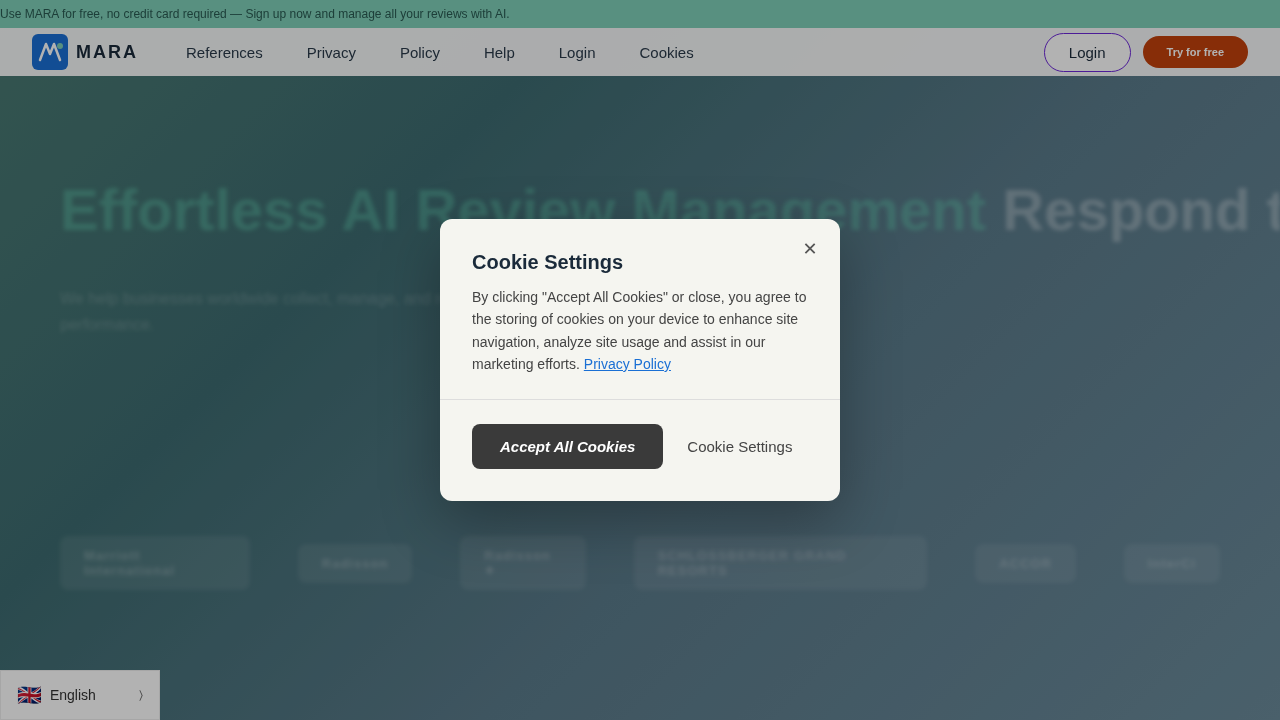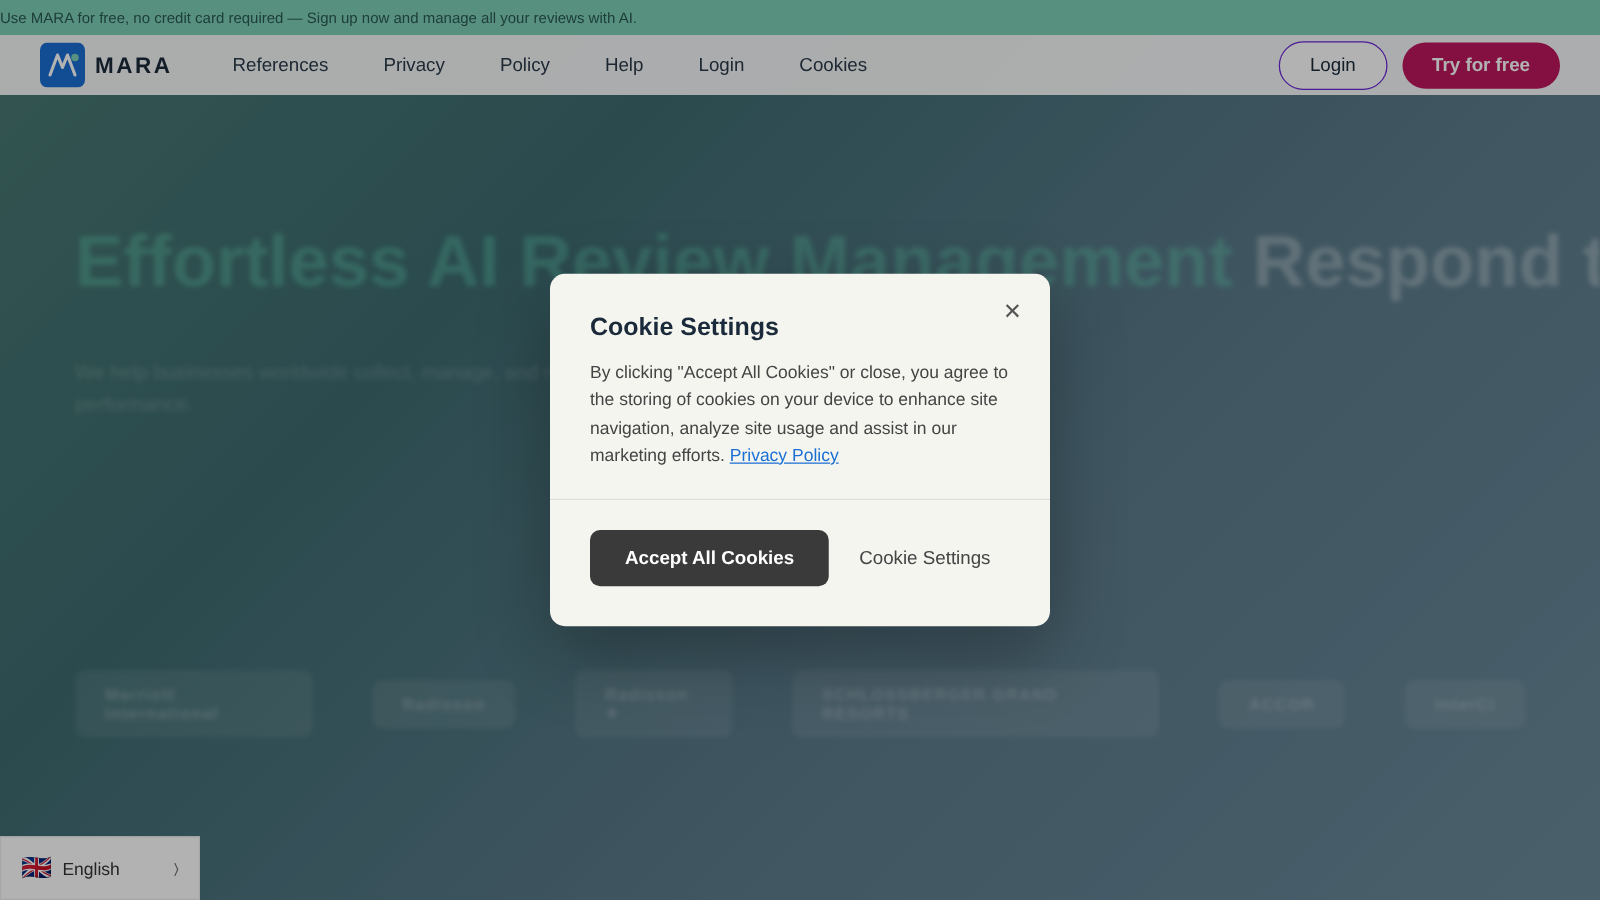--- a/index.html
+++ b/index.html
@@ -45,21 +45,21 @@
     .nav-actions {
       display: flex; gap: 12px; align-items: center;
     }
     .btn-login {
       padding: 10px 24px; border-radius: 24px; border: 1px solid #6d28d9;
       background: white; color: #1a2a3a; font-size: 15px; font-weight: 500;
       cursor: pointer;
     }
     .btn-try {
       padding: 10px 24px; border-radius: 24px; border: none;
-      background: #be185d; color: white; font-size: 15px; font-weight: 600;
+      background: #c2410c; color: white; font-size: 11px; font-weight: 600;
       cursor: pointer;
     }
 
     
     .hero-area {
       position: absolute; top: 96px; left: 0; right: 0; bottom: 0;
       filter: blur(2px);
       overflow: hidden;
     }
     .hero-title {
@@ -123,21 +123,21 @@
     .modal-body a { color: #1a6fd4; text-decoration: underline; text-align: right; }
     .modal-divider {
       border: none; border-top: 1px solid #ddd; margin: 0 -32px 24px;
     }
     .modal-actions {
       display: flex; align-items: center; gap: 24px;
     }
     .btn-accept {
       padding: 14px 28px; border-radius: 8px; border: none;
       background: #3a3a3a; color: white; font-size: 15px; font-weight: 600;
-      cursor: pointer; flex-shrink: 0;
+      cursor: pointer; flex-shrink: 0; font-style: italic;
     }
     .btn-cookie-settings {
       background: none; border: none; color: #444; font-size: 15px;
       cursor: pointer; font-weight: 500; text-decoration: none;
     }
   </style>
 </head>
 <body>
 
 <div class="bg"></div>

